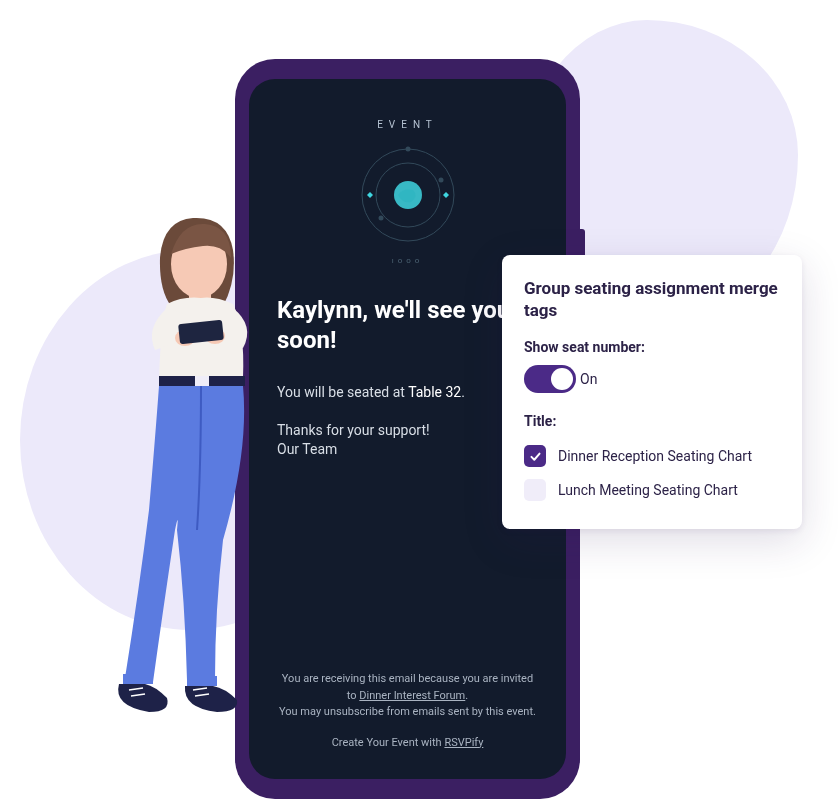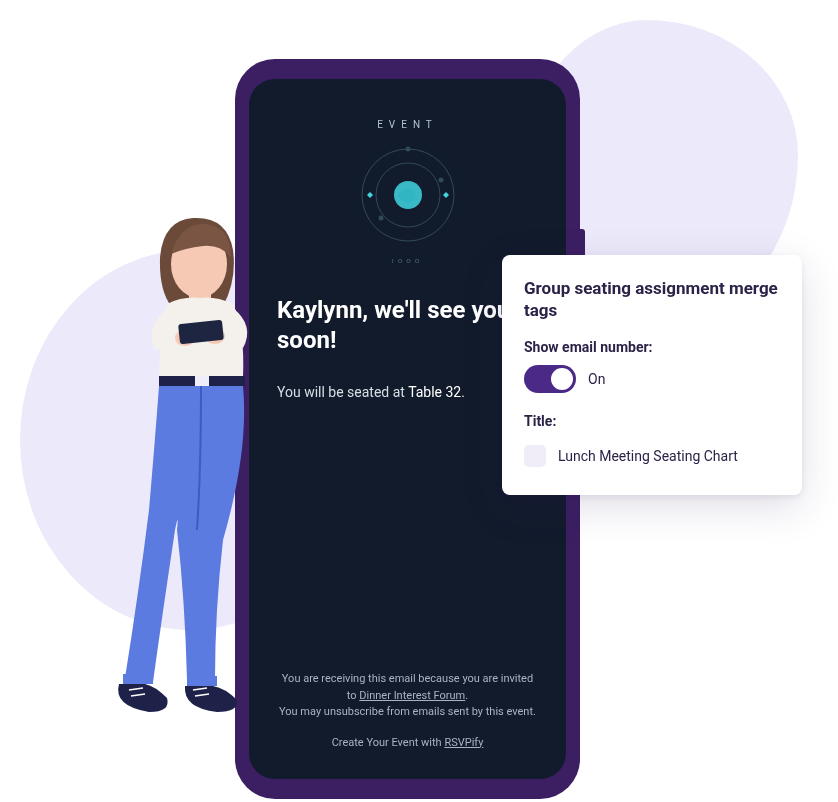--- a/index.html
+++ b/index.html
@@ -145,21 +145,21 @@
     margin-bottom: 18px;
   }
   .field-label {
     font-size: 14px;
     font-weight: 700;
     margin-bottom: 10px;
   }
   .toggle-row {
     display: flex;
     align-items: center;
-    gap: 12px;
+    gap: 4px;
     margin-bottom: 20px;
   }
   .toggle {
     width: 52px;
     height: 28px;
     background: #4B2A87;
     border-radius: 14px;
     position: relative;
     cursor: pointer;
   }
@@ -229,47 +229,59 @@
       </div>
       <div class="logo-sub">ıooo</div>
     </div>
 
     <div class="headline">Kaylynn, we'll see you soon!</div>
 
     <div class="body-line">
       <span>You will be seated at </span><a class="table-link">Table 32</a><span>.</span>
     </div>
 
+    <div class="body-line">
+      <span>Thanks for your support!</span><br>
+      <span>Our Team</span>
+    </div>
 
     <div class="footer">
       <div>You are receiving this email because you are invited</div>
       <div>
         <span>to </span><span class="u">Dinner Interest Forum</span><span>.</span>
       </div>
       <div>You may unsubscribe from emails sent by this event.</div>
       <div class="sep">
         <span>Create Your Event with </span><span class="u">RSVPify</span>
       </div>
     </div>
   </div>
 </div>
 
 <div class="settings-card">
   <div class="card-title">Group seating assignment merge tags</div>
 
-  <div class="field-label">Show email number:</div>
+  <div class="field-label">Show seat number:</div>
   <div class="toggle-row">
     <div class="toggle">
       <div class="knob"></div>
     </div>
     <div class="toggle-text">On</div>
   </div>
 
   <div class="field-label">Title:</div>
 
+  <div class="check-row">
+    <div class="chk checked">
+      <svg viewBox="0 0 16 16">
+          <path d="M3 8.5 L6.5 12 L13 4.5" fill="none" stroke="#fff" stroke-width="2.4" stroke-linecap="round" stroke-linejoin="round"></path>
+        </svg>
+    </div>
+    <div class="chk-label">Dinner Reception Seating Chart</div>
+  </div>
 
   <div class="check-row">
     <div class="chk unchecked"></div>
     <div class="chk-label">Lunch Meeting Seating Chart</div>
   </div>
 </div>
 
 <div class="woman">
   <svg viewBox="0 0 220 560" width="220" height="560">
 

